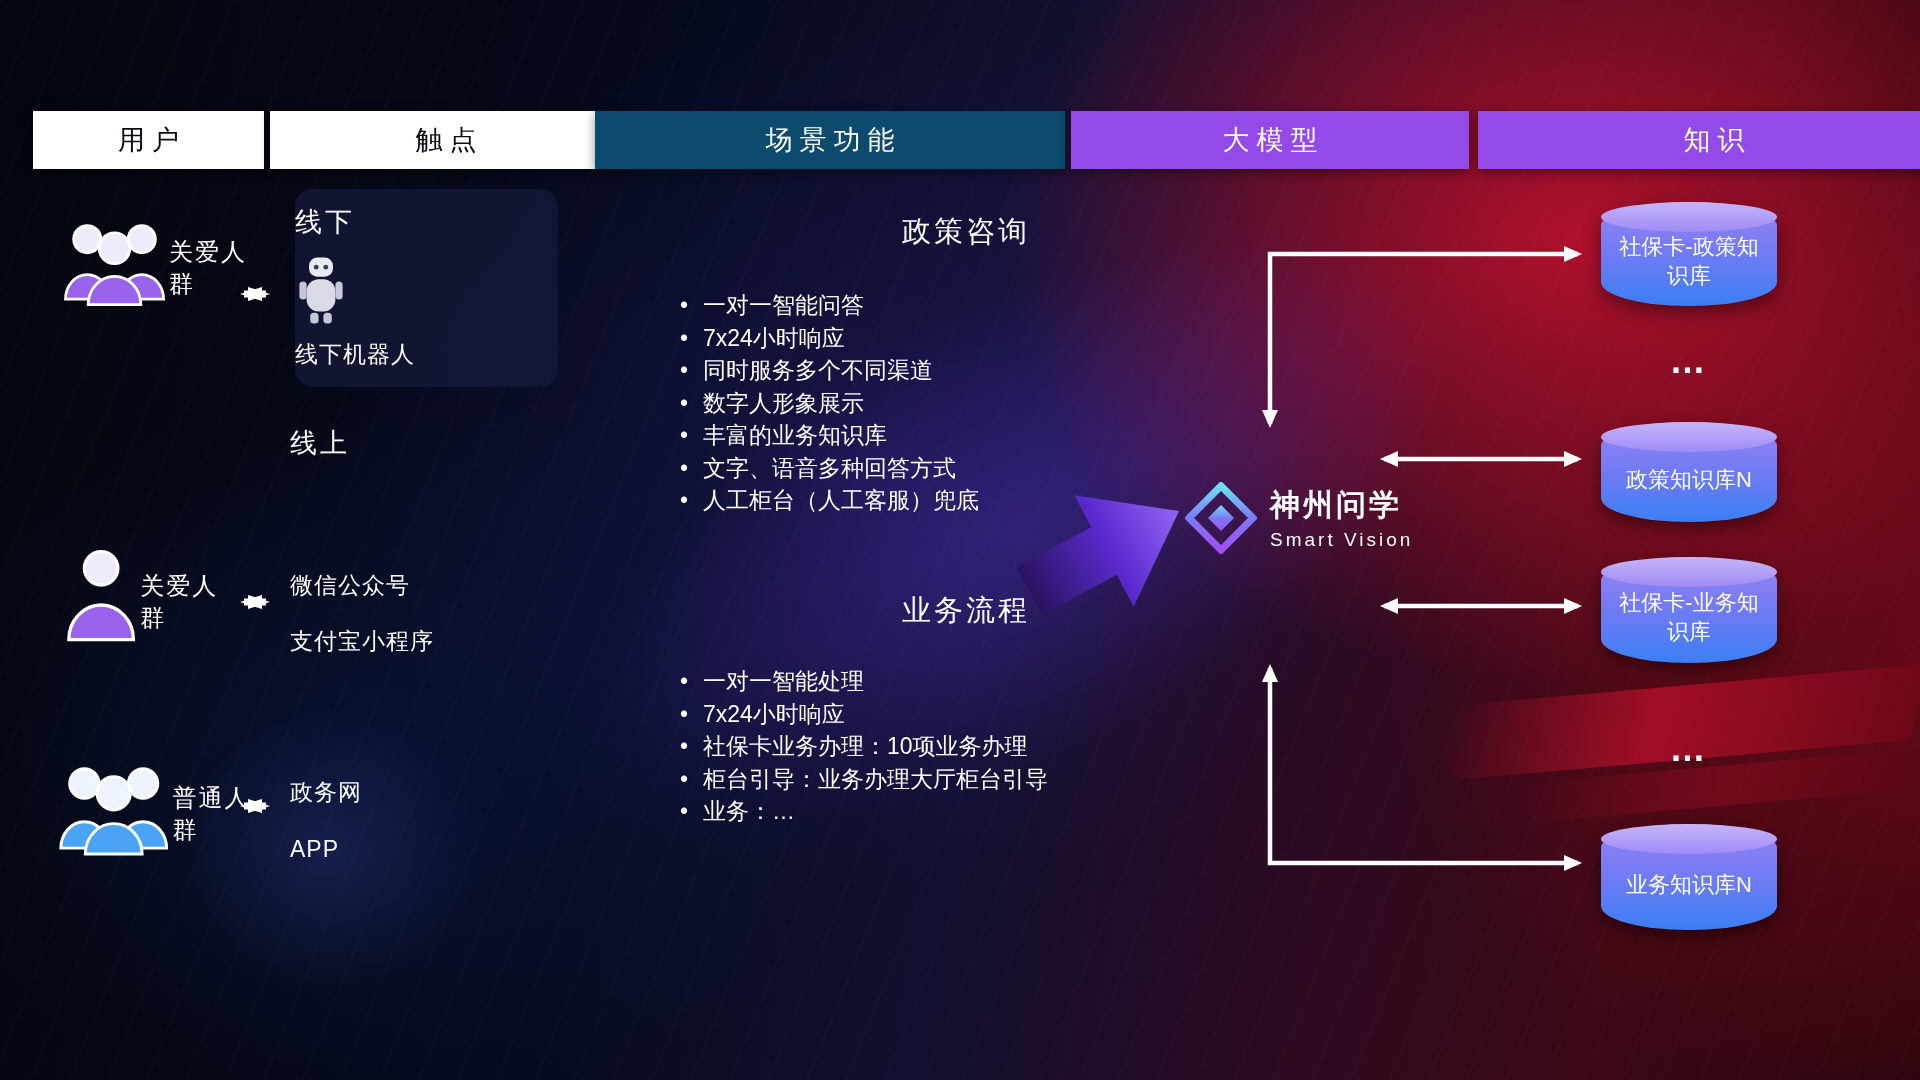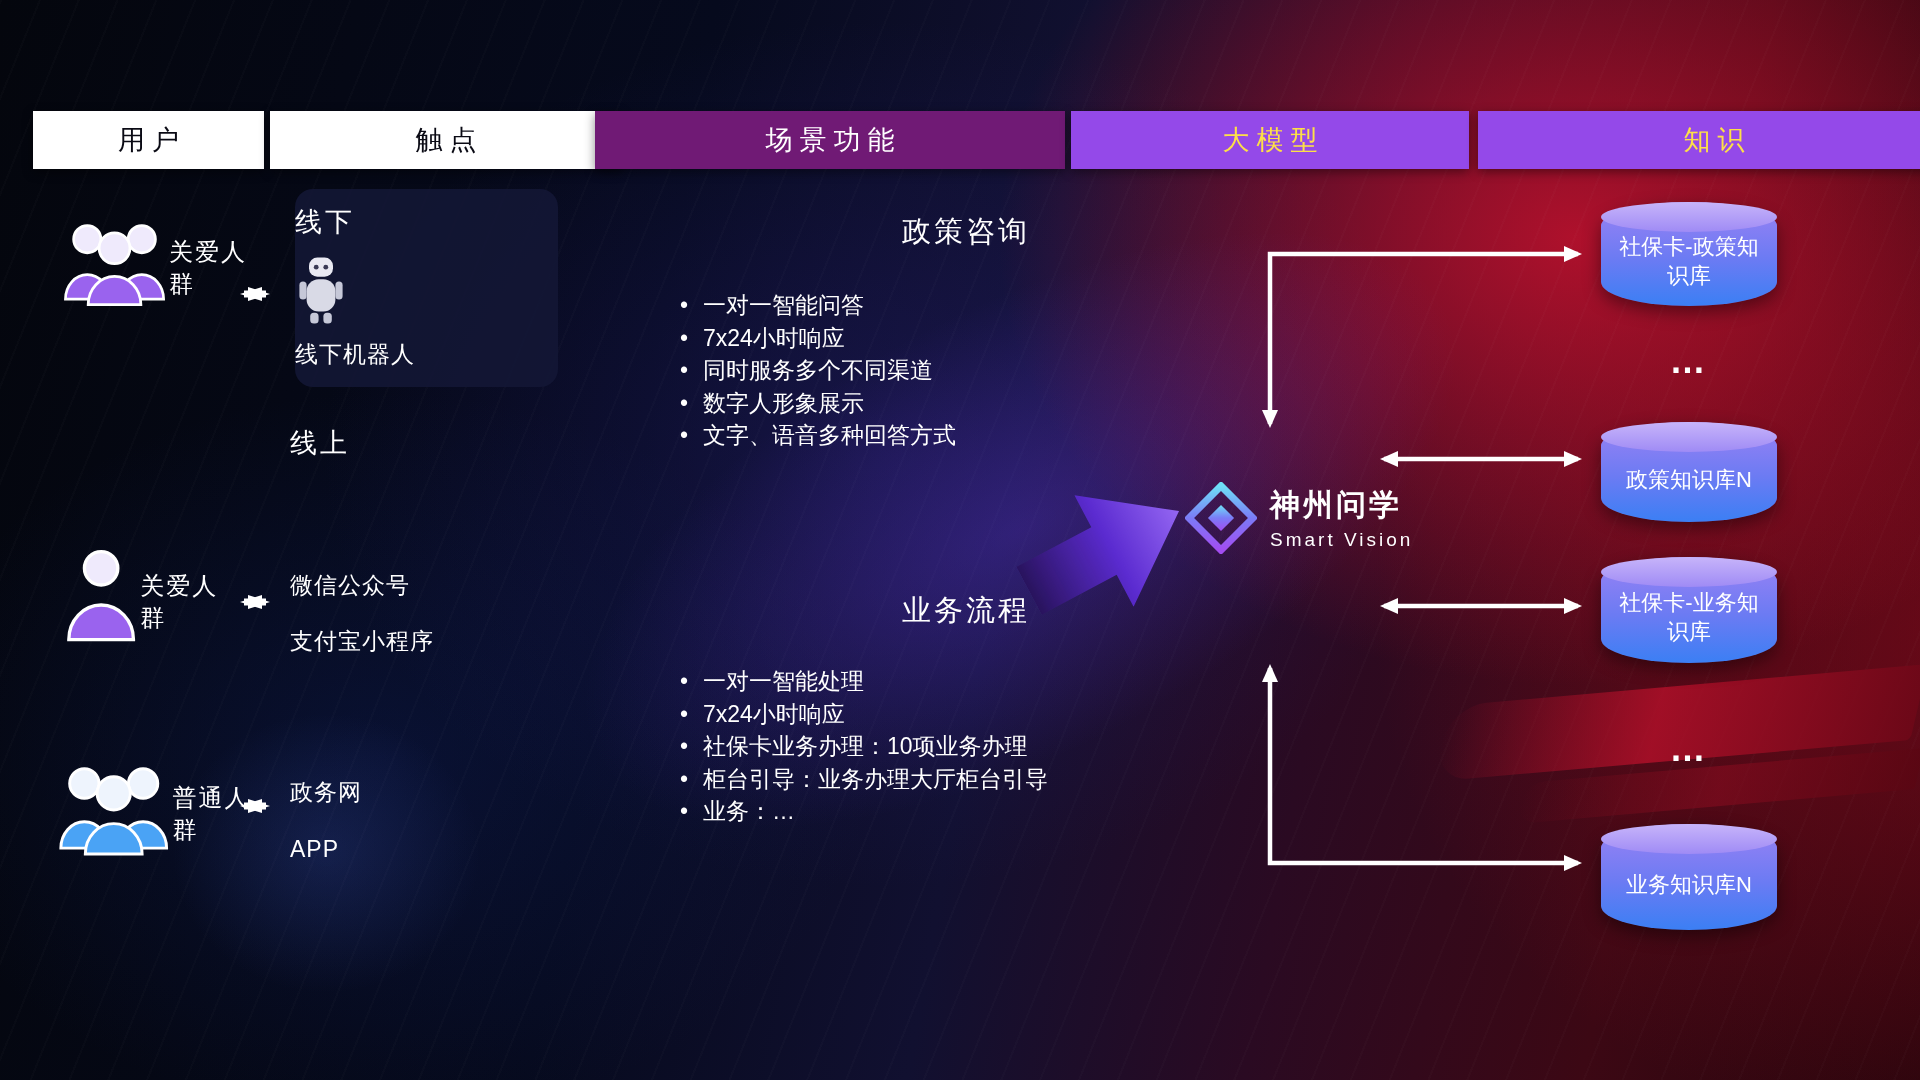--- a/index.html
+++ b/index.html
@@ -36,22 +36,22 @@
     background:linear-gradient(90deg, rgba(120,8,24,0) 0%, rgba(140,12,32,0.55) 50%, rgba(90,6,18,0.7) 100%);
     transform:rotate(-5deg) skewX(-18deg); }
 
   .hdr {
     position:absolute; top:111px; height:58px; z-index:4;
     display:flex; align-items:center; justify-content:center;
     font-size:27px; font-weight:normal; letter-spacing:7px; text-indent:7px;
     box-shadow:0 3px 10px rgba(0,0,0,0.45);
   }
   .hdr.white { background:#ffffff; color:#0a0a14; }
-  .hdr.blue { background:#701a75; color:#fff; }
-  .hdr.purple { background:#9449e9; color:#fde047; }
+  .hdr.blue { background:#0c4a6e; color:#fff; }
+  .hdr.purple { background:#9449e9; color:#ffffff; }
 
   .user-block { position:absolute; z-index:4; display:flex; flex-direction:row; align-items:center; }
   .user-label { margin-top:13px; font-size:24px; letter-spacing:2px; }
 
   .offline-box {
     position:absolute; left:295px; top:189px; width:263px; height:198px; z-index:4;
     background:rgba(19,23,53,0.88); border-radius:18px;
     display:flex; flex-direction:column; align-items:flex-start; justify-content:space-between;
     padding:15px 0 17px;
   }
@@ -164,21 +164,23 @@
 <div class="center-label channel" style="top:626px">支付宝小程序</div>
 <div class="center-label channel" style="top:777px">政务网</div>
 <div class="center-label channel" style="top:836px">APP</div>
 
 <div class="scene-title" style="top:214px">政策咨询</div>
 <ul class="bullets" style="left:677px;top:289px">
   <li>一对一智能问答</li>
   <li>7x24小时响应</li>
   <li>同时服务多个不同渠道</li>
   <li>数字人形象展示</li>
+  <li>丰富的业务知识库</li>
   <li>文字、语音多种回答方式</li>
+  <li>人工柜台（人工客服）兜底</li>
 </ul>
 
 <div class="scene-title" style="top:593px">业务流程</div>
 <ul class="bullets" style="left:677px;top:665px">
   <li>一对一智能处理</li>
   <li>7x24小时响应</li>
   <li>社保卡业务办理：10项业务办理</li>
   <li>柜台引导：业务办理大厅柜台引导</li>
   <li>业务：…</li>
 </ul>

